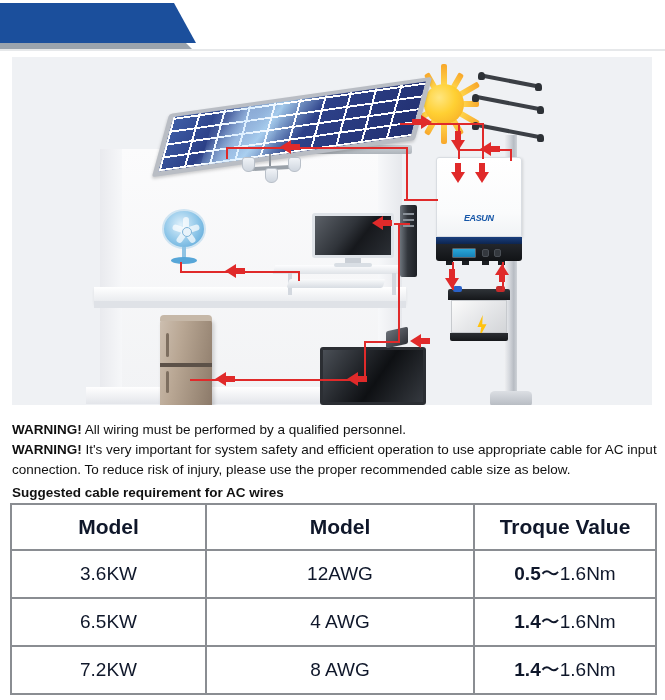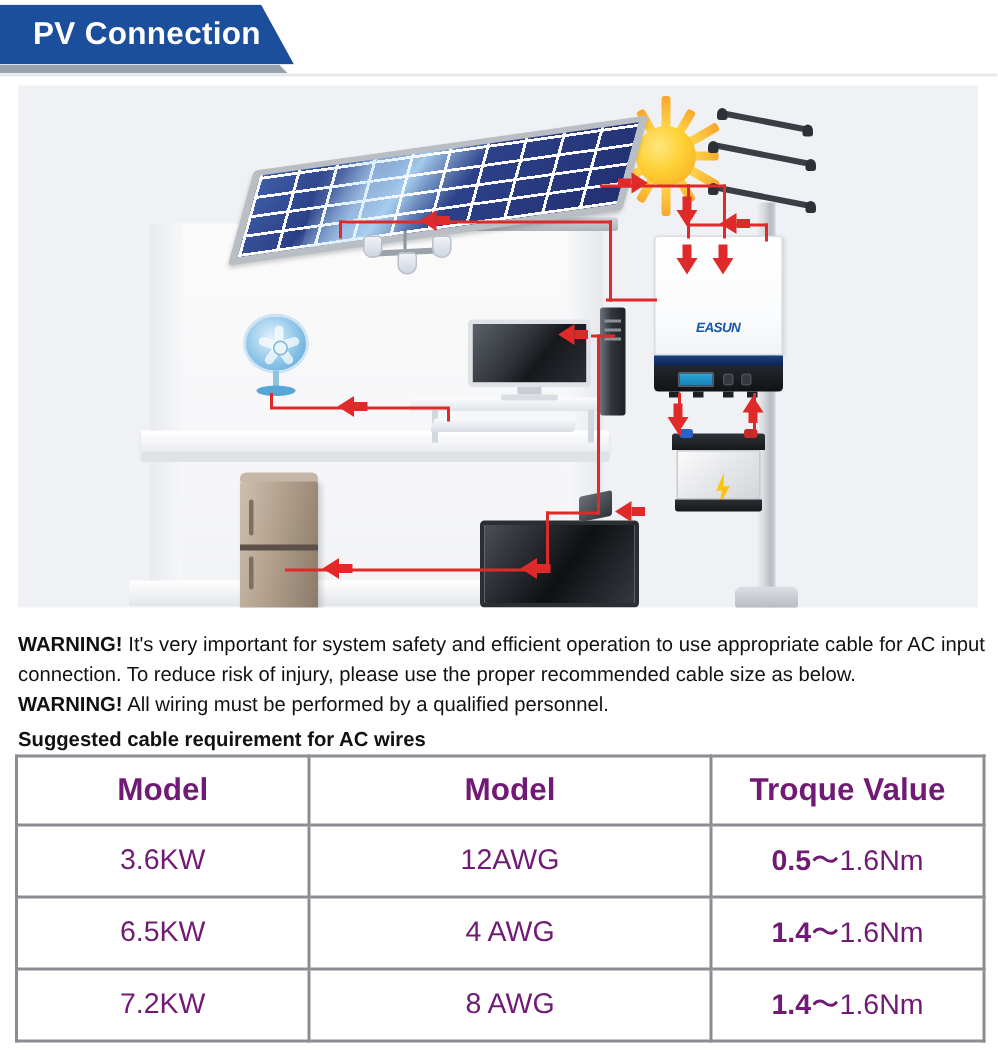--- a/index.html
+++ b/index.html
@@ -277,37 +277,36 @@
 
   
   .tbl{
     position:absolute;left:10px;top:503px;
     width:645px;border-collapse:collapse;
     table-layout:fixed;
   }
   .tbl td,.tbl th{
     border:2px solid #8a8d92;
     text-align:center;vertical-align:middle;
-    color:#701a75;
+    color:#0f172a;
   }
   .tbl th{height:42px;font-size:21px;font-weight:bold;}
   .tbl td{height:44px;font-size:19px;font-weight:normal;}
   .tbl .c1{width:195px;}
   .tbl .c2{width:268px;}
   .tbl .c3{width:182px;}
   .tbl td.torque{font-size:19px;}
   .tbl td.torque b{font-weight:bold;}
 </style>
 </head>
 <body>
 
 <div class="header-wrap">
   <div class="banner"></div>
   <div class="banner-shadow"></div>
-  <div class="banner-title">PV Connection</div>
   <div class="header-rule"></div>
 </div>
 
 <div class="illus">
 
   <div class="sun">
     <div class="ray long" style="transform:rotate(0deg)"></div>
     <div class="ray" style="transform:rotate(30deg)"></div>
     <div class="ray long" style="transform:rotate(60deg)"></div>
     <div class="ray" style="transform:rotate(90deg)"></div>
@@ -485,24 +484,24 @@
 
   <div class="arrow-tail h" style="left:346px;top:319px"></div>
   <div class="arrow left" style="left:335px;top:315px"></div>
 
   <div class="arrow-tail h" style="left:214px;top:319px"></div>
   <div class="arrow left" style="left:203px;top:315px"></div>
 </div>
 
 <div class="notes">
   <p>
-    <b>WARNING!</b><span> It's very important for system safety and efficient operation to use appropriate cable for AC input connection. To reduce risk of injury, please use the proper recommended cable size as below.</span>
+    <b>WARNING!</b><span> All wiring must be performed by a qualified personnel.</span>
   </p>
   <p>
-    <b>WARNING!</b><span> All wiring must be performed by a qualified personnel.</span>
+    <b>WARNING!</b><span> It's very important for system safety and efficient operation to use appropriate cable for AC input connection. To reduce risk of injury, please use the proper recommended cable size as below.</span>
   </p>
   <p class="note-head">Suggested cable requirement for AC wires</p>
 </div>
 
 <table class="tbl">
   <colgroup>
       <col class="c1">
       <col class="c2">
       <col class="c3">
     </colgroup>

